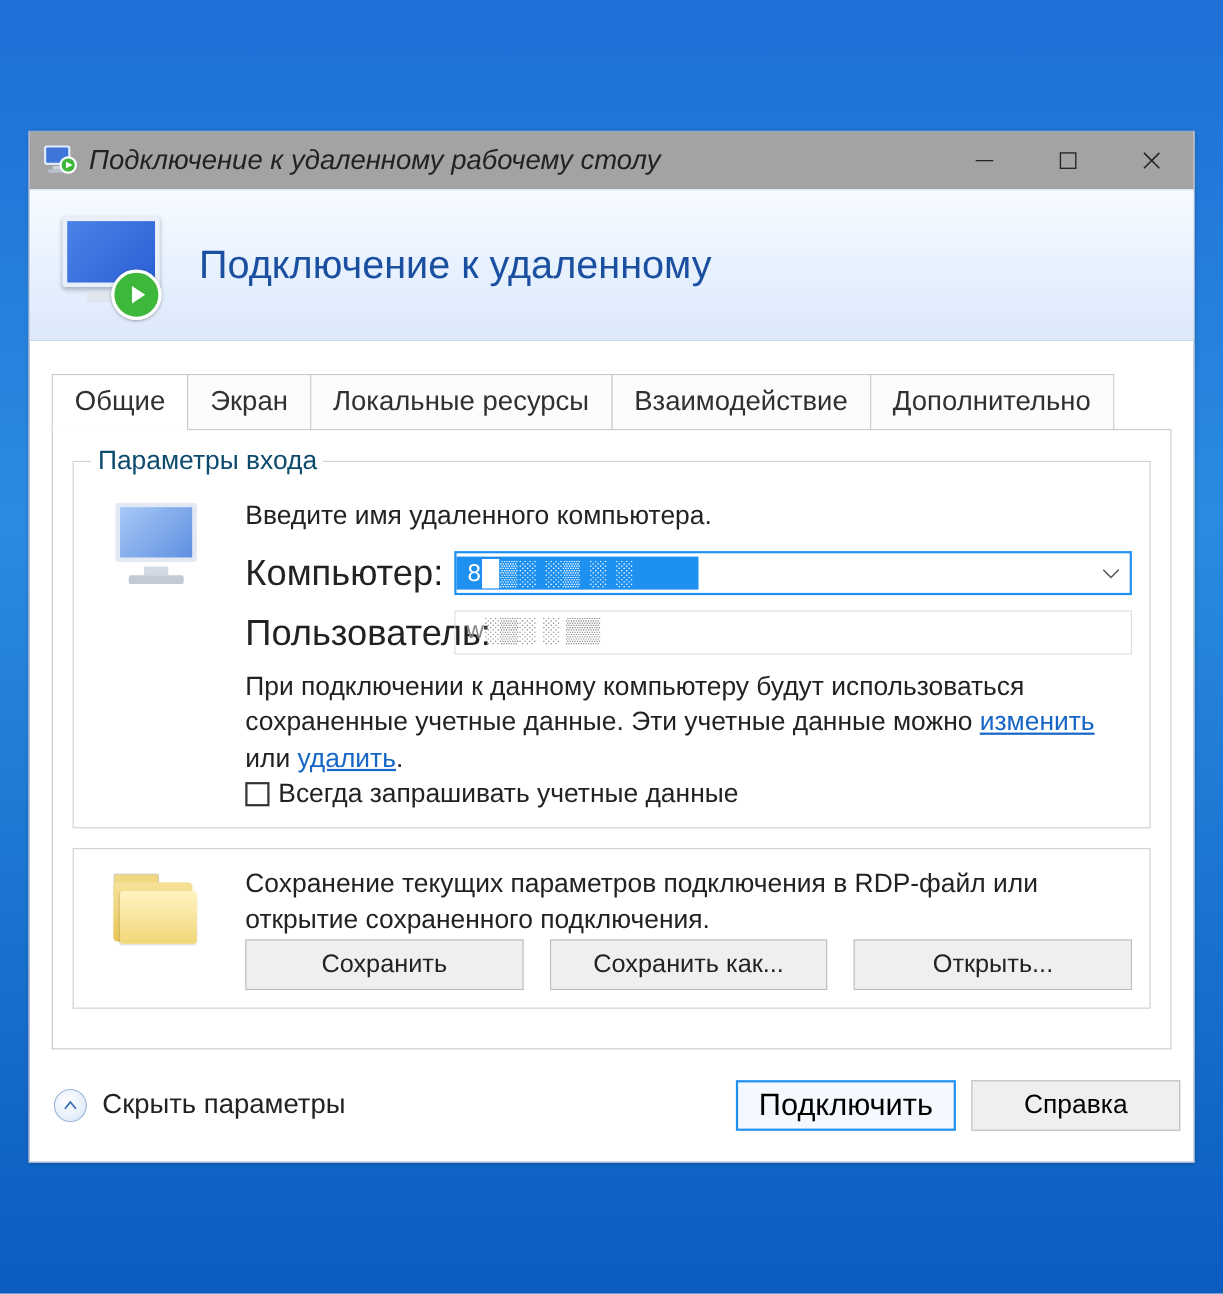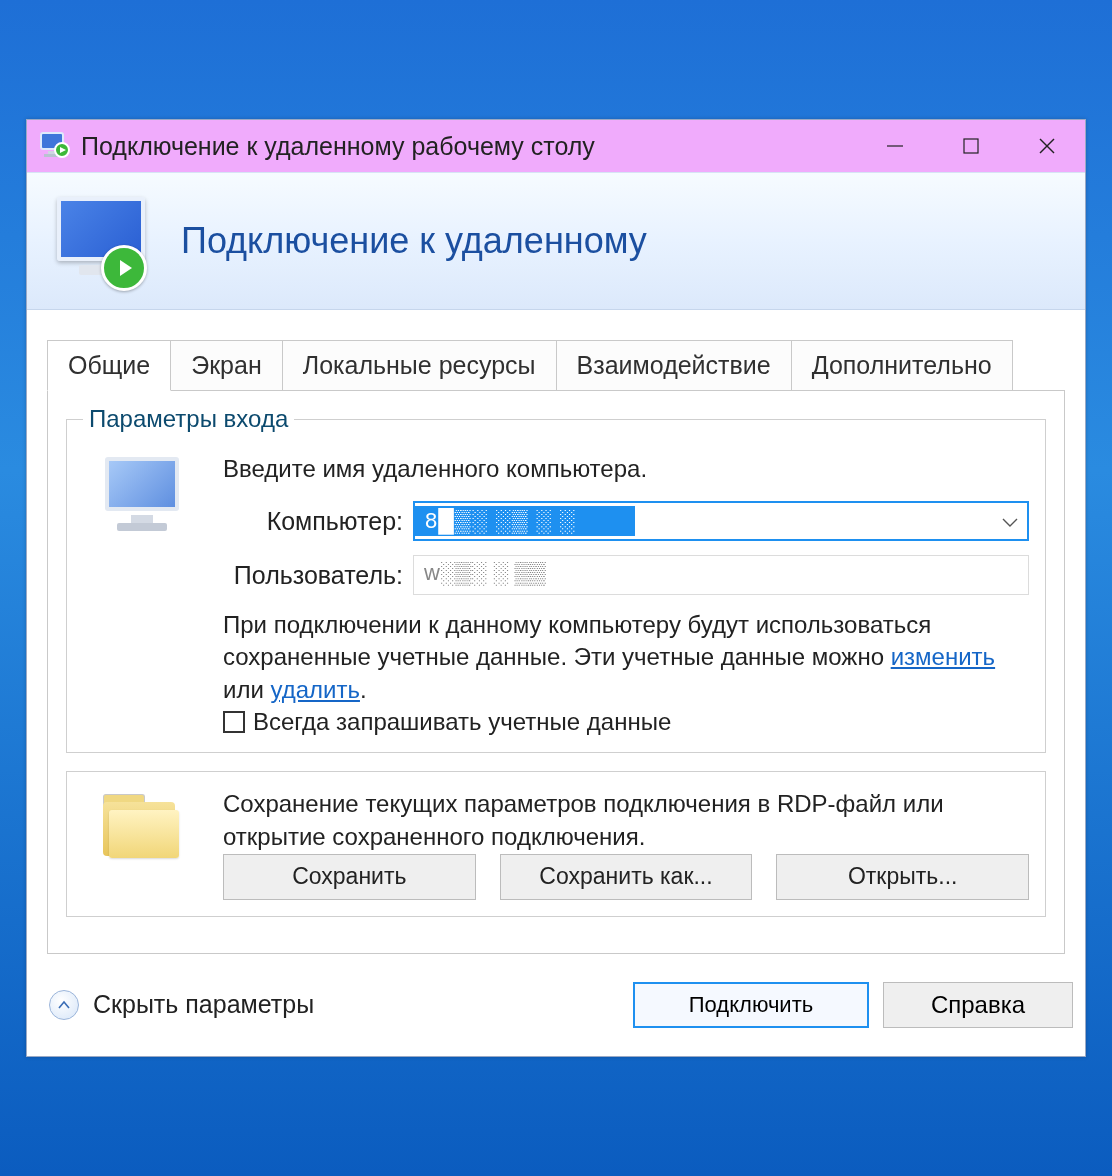--- a/index.html
+++ b/index.html
@@ -11,21 +11,21 @@
     width:1112px; height:1176px;
   }
   .window {
     width:1060px; background:#fff; border:1px solid #9aa9c5;
     box-shadow:0 0 4px rgba(0,0,0,.2);
     display:flex; flex-direction:column;
   }
   
   .titlebar {
     display:flex; align-items:center; height:52px;
-    background:#f0abfc; padding-left:8px;
+    background:#a3a3a3; padding-left:8px;font-style:italic;
   }
   .titlebar .ticon { width:42px; display:flex; align-items:center; justify-content:center; }
   .titlebar .ttext { font-size:25px; color:#222; padding-left:4px; flex:0 0 auto; }
   .titlebar .spacer { flex:1; }
   .tbtn { width:76px; height:52px; display:flex; align-items:center; justify-content:center; color:#222; }
   .tbtn svg { stroke:#222; }
   
   .banner {
     background: linear-gradient(to bottom,#f6fbff 0%, #e8f2ff 50%, #dce9fb 100%);
     border-top:1px solid #d7e4f5; border-bottom:1px solid #c6d6ec;
@@ -62,21 +62,21 @@
   .fs-row { display:flex; gap:20px; }
   .fs-icon { width:120px; flex-shrink:0; display:flex; align-items:flex-start; justify-content:center; padding-top:6px;}
   .fs-icon .mon2 { position:relative; width:92px; height:84px; }
   .fs-icon .mon2 .screen{position:absolute;top:2px;left:8px;width:74px;height:54px;border:4px solid #e3e9f2;border-radius:3px;
     background:linear-gradient(135deg,#a7c9f7,#5f8fe0);}
   .fs-icon .mon2 .stand{position:absolute;top:60px;left:34px;width:22px;height:8px;background:#d4dae4;}
   .fs-icon .mon2 .foot{position:absolute;top:68px;left:20px;width:50px;height:8px;background:#c3cad6;border-radius:2px;}
   .fs-body { flex:1; font-size:24px; color:#222; }
   .fs-body p { margin:6px 0 18px 0; }
   .formrow { display:flex; align-items:center; margin-bottom:14px; gap:10px;}
-  .formrow .lbl { width:180px; font-size:25px;text-align:right;}
+  .formrow .lbl { width:180px; font-size:33px;}
   .combo {
     flex:1; height:40px; border:2px solid #1e90f0; display:flex; align-items:center;
     background:#fff; position:relative;
   }
   .combo .sel {
     background:#1e90f0; color:#fff; font-size:22px; padding:2px 10px;
     flex:0 0 auto; min-width:220px; letter-spacing:1px;
   }
   .combo .dd { position:absolute; right:8px; top:50%; transform:translateY(-50%); }
   .txt { flex:1; height:40px; border:1px solid #dcdcdc; padding:4px 10px; font-size:22px; color:#888; }
@@ -99,22 +99,22 @@
     display:flex; align-items:center; padding:28px 12px 28px 22px; gap:14px;
   }
   .collapse-btn{
     width:30px;height:30px;border-radius:50%;border:1px solid #9bb5da;
     background:radial-gradient(circle at 40% 35%, #fff, #d6e5f8);
     display:flex;align-items:center;justify-content:center;
   }
   .footer .lbl{font-size:25px;color:#222;}
   .footer .gap{flex:1;}
   .footer .mainbtn{
-    width:236px;height:46px;border:2px solid #1e90f0;background:#f5f9ff;
-    font-size:22px;display:flex;align-items:center;justify-content:center;
+    width:200px;height:46px;border:2px solid #1e90f0;background:#f5f9ff;
+    font-size:28px;display:flex;align-items:center;justify-content:center;
   }
   .footer .secbtn{
     width:190px;height:46px;border:1px solid #bcbcbc;background:#efefef;
     font-size:24px;display:flex;align-items:center;justify-content:center;
   }
 </style>
 </head>
 <body>
 
 <div class="window">

